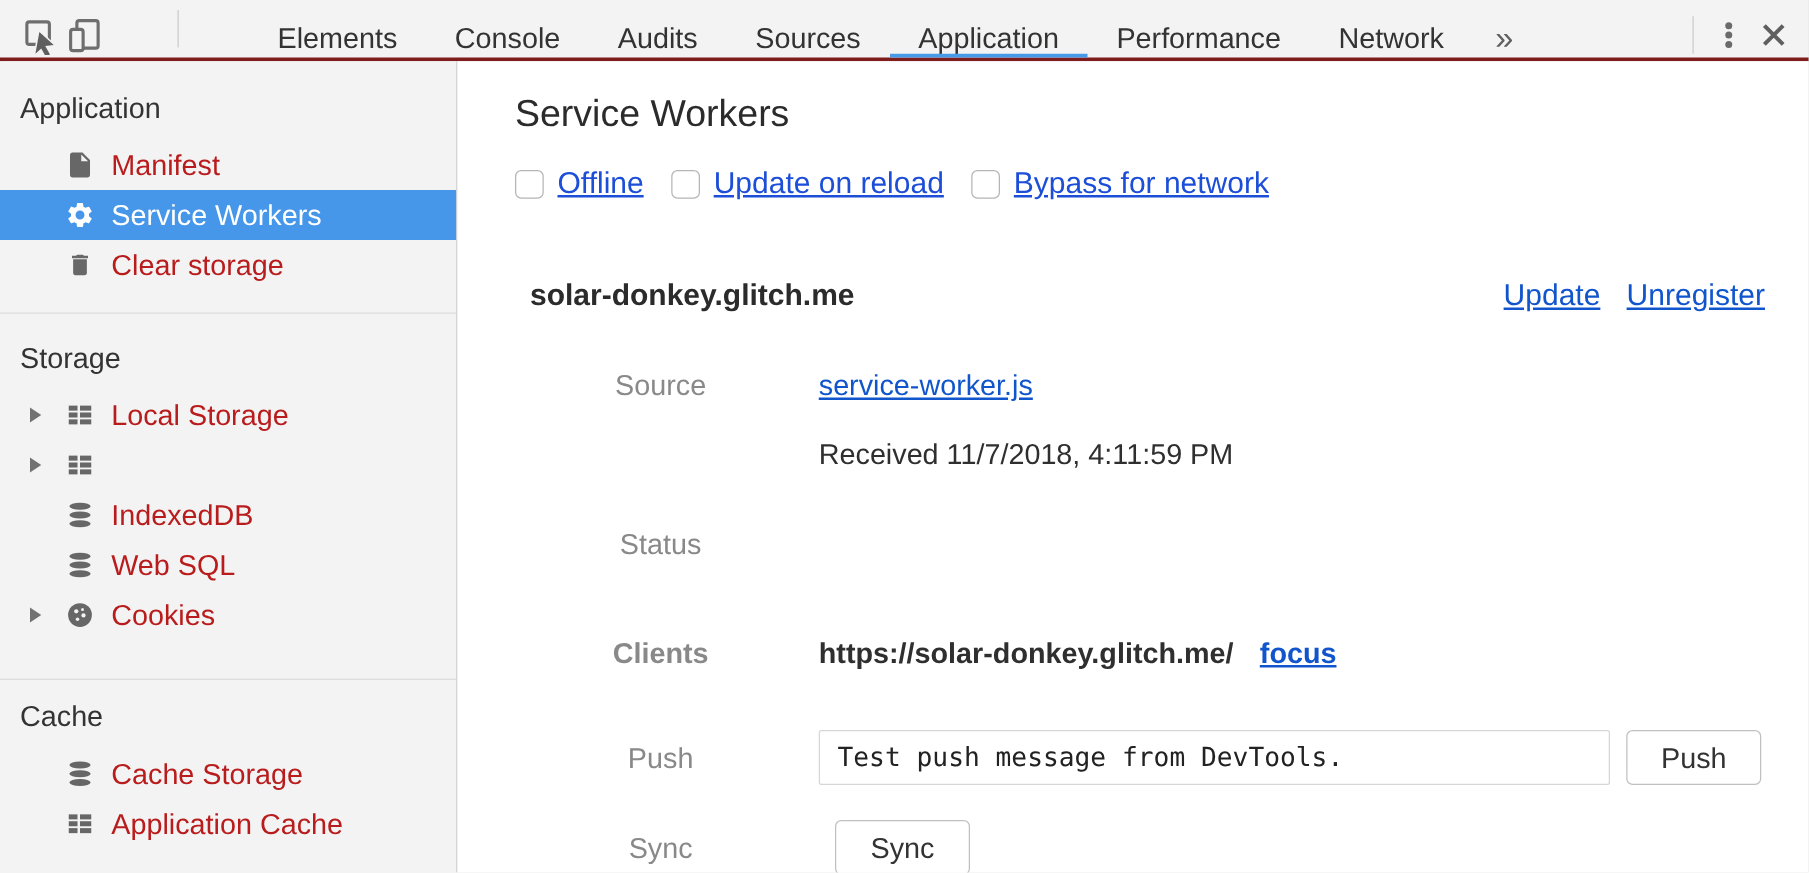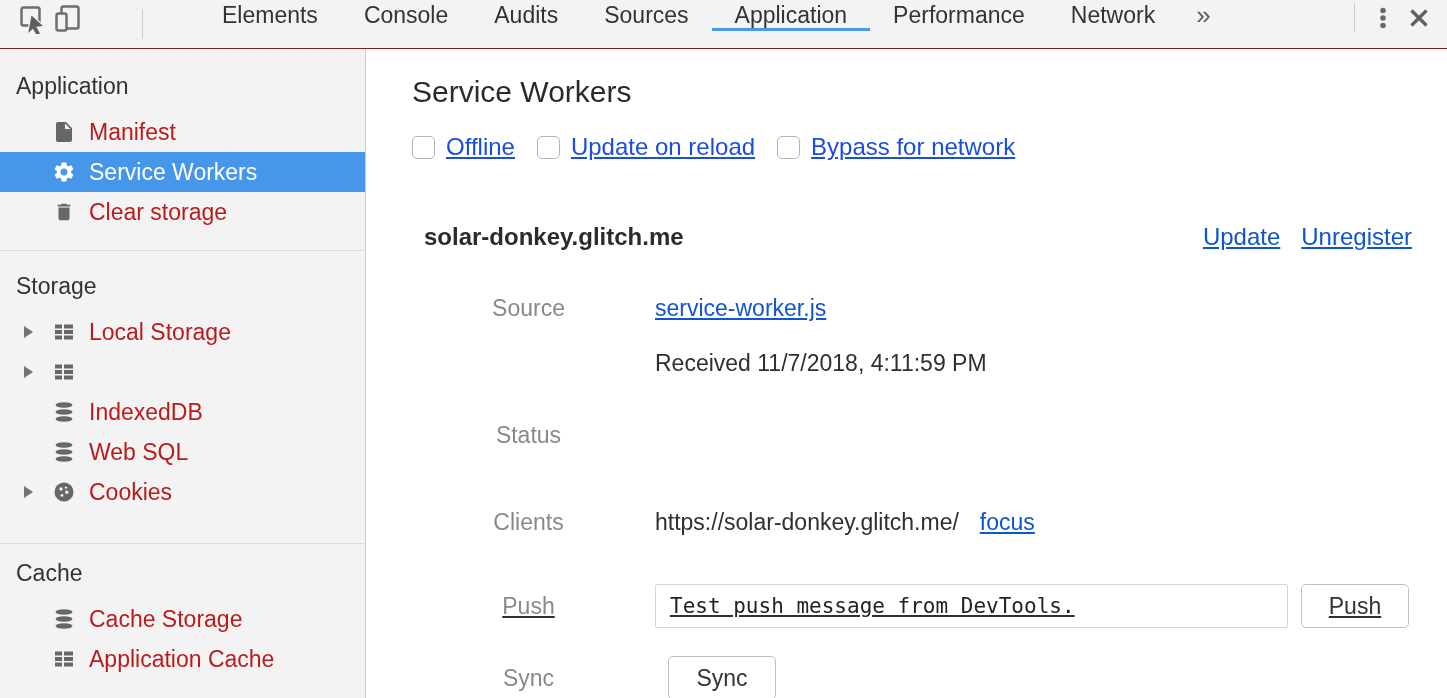--- a/index.html
+++ b/index.html
@@ -6,21 +6,21 @@
   html,body { width:1447px; height:698px; }
   body {
     font-family:"Liberation Sans", sans-serif;
     background:#fff; color:#303030; overflow:hidden;
   }
   .devtools { width:1447px; height:698px; display:flex; flex-direction:column;
     box-shadow: inset 0 0 0 1px #cfcfcf; }
 
   
   .toolbar { height:49px; flex:0 0 49px; background:#f3f3f3;
-    border-bottom:1px solid #7f1d1d; display:flex; align-items:flex-start;gap:46px; }
+    border-bottom:3px solid #7f1d1d; display:flex; align-items:flex-end;gap:46px; }
   .tb-left { display:flex; align-items:center; padding-left:14px; }
   .tb-btn { width:36px; height:36px; display:flex; align-items:center; justify-content:center; cursor:pointer; }
   .tb-sep { width:1px; height:30px; background:#ccc; margin:auto 10px; }
   .tabs { display:flex; align-items:stretch; }
   .tab { display:flex; align-items:center; padding:0 23px; font-size:23px; color:#333;
     position:relative; cursor:pointer; white-space:nowrap; }
   .tab.selected::after { content:""; position:absolute; left:0; right:0; bottom:0; height:3px; background:#469be9; }
   .tab-overflow { display:flex; align-items:center; padding:0 18px; font-size:26px; color:#5f5f5f; cursor:pointer; }
   .tb-spacer { flex:1; }
   .tb-right { display:flex; align-items:center; padding-right:10px; }
@@ -61,22 +61,22 @@
   .hdr-links { display:flex; gap:21px; }
   a.link { color:#1155cc; text-decoration:underline; cursor:pointer; }
   .hdr-links a { font-size:24px; }
 
   .row { display:flex; align-items:center; }
   .row-label { width:209px; flex:0 0 209px; text-align:center; color:#898989; font-size:23px; }
   .row-value { margin-left:22px; font-size:23px; color:#2f2f2f; display:flex; align-items:center; flex:1; min-width:0; }
   .r-source { margin-top:44px; }
   .r-received { margin-top:28px; }
   .r-status { margin-top:45px; }
-  .r-clients { margin-top:60px; }
-  .r-push { margin-top:48px;text-decoration:underline; }
+  .r-clients { margin-top:60px;font-weight:bold; }
+  .r-push { margin-top:48px; }
   .r-sync { margin-top:28px; }
 
   .status-dot { width:21px; height:21px; border-radius:50%; background:#69af64; border:2px solid #4a4a4a; margin-right:13px; flex:0 0 21px; }
   .inline-link { margin-left:21px; font-size:23px; }
 
   .mono-input { flex:1; max-width:633px; height:44px; border:1px solid #d6d6d6; border-radius:2px;
     font-family:"DejaVu Sans Mono","Liberation Mono",monospace; font-size:21px; color:#222;
     padding:0 14px; background:#fff; }
   .action-btn { margin-left:13px; width:108px; height:44px; background:#fff; border:1px solid #c0c0c0;
     border-radius:5px; font-family:"Liberation Sans",sans-serif; font-size:23px; font-weight:500;

